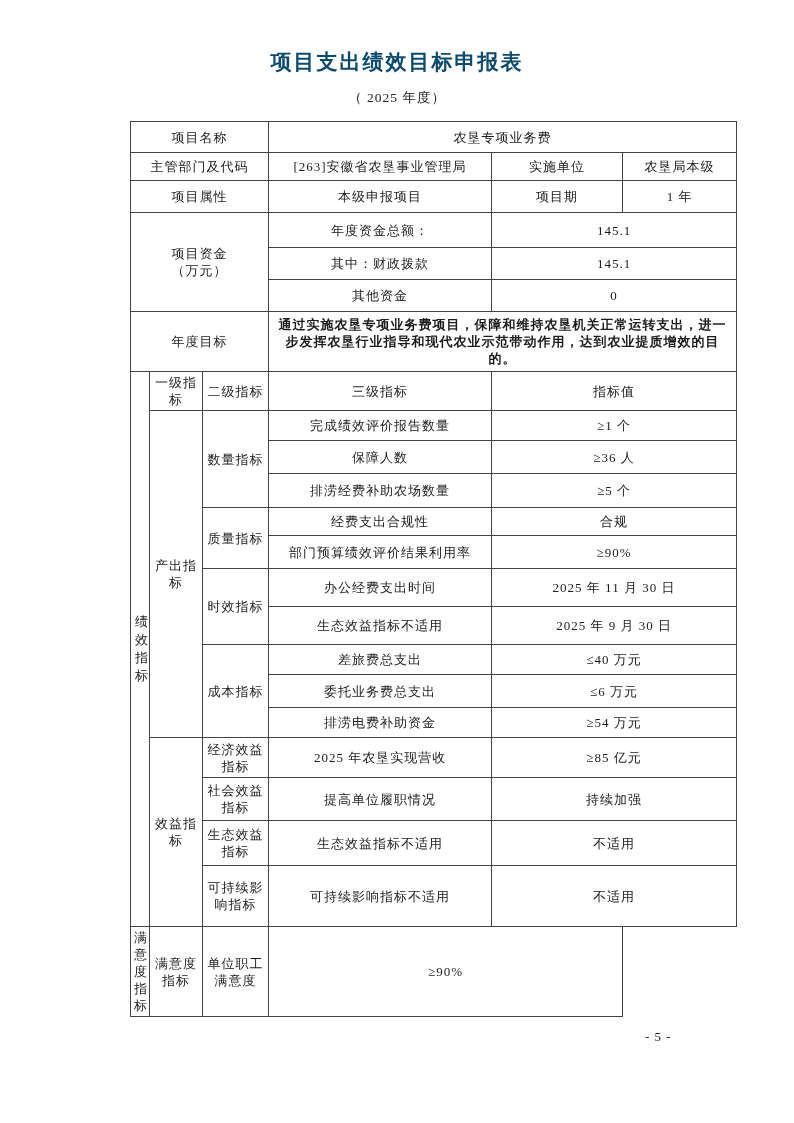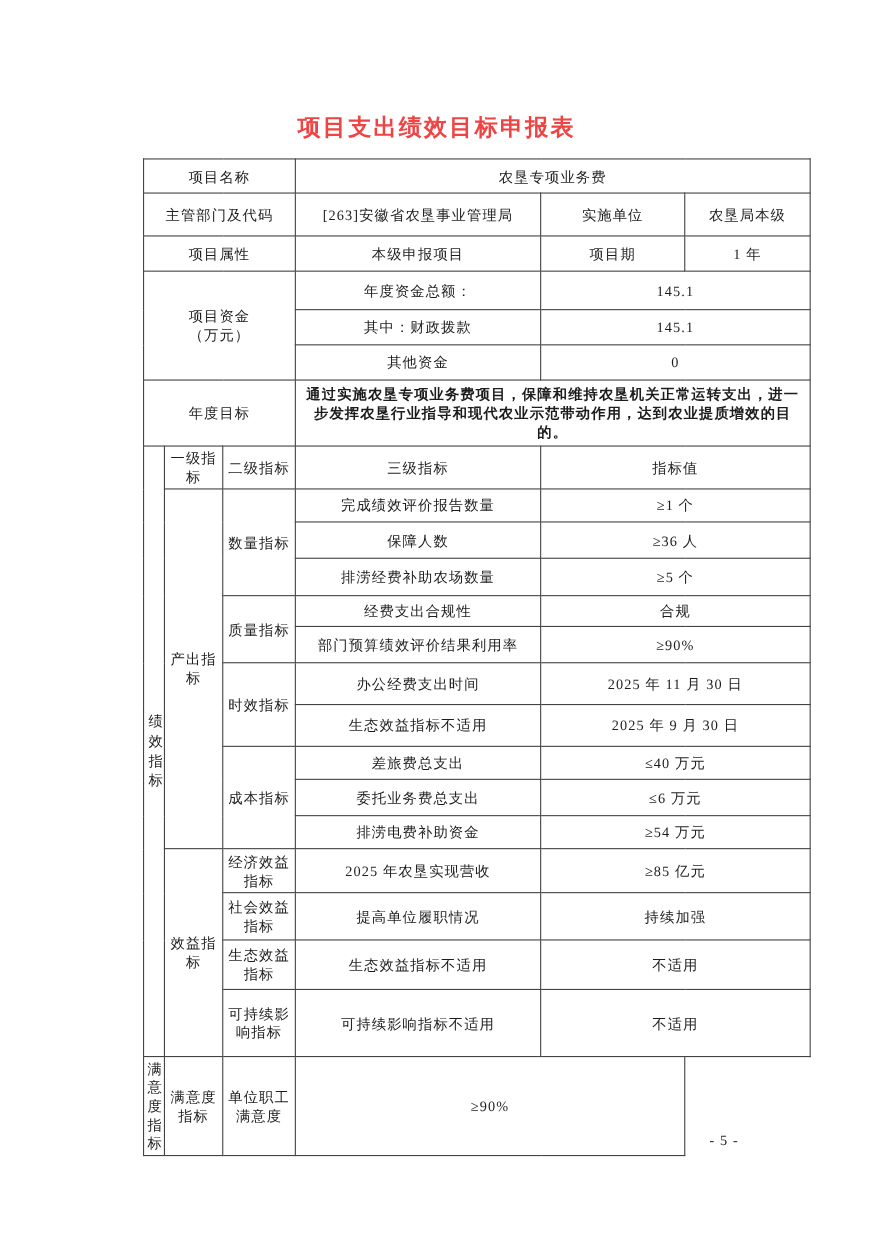--- a/index.html
+++ b/index.html
@@ -2,22 +2,22 @@
 <html><head>
 <meta charset="utf-8">
 <style>
   html,body{margin:0;padding:0;background:#888;}
   .page{
     position:relative;width:794px;height:1123px;background:#ffffff;
     font-family:"Liberation Serif","DejaVu Serif",serif;color:#1c1c1c;
     overflow:hidden;
   }
   .title{
-    padding-top:102px;text-align:center;font-family:"Liberation Sans","DejaVu Sans",sans-serif;
-    font-weight:bold;font-size:21px;letter-spacing:2px;color:#ef4444;
+    padding-top:48px;text-align:center;font-family:"Liberation Sans","DejaVu Sans",sans-serif;
+    font-weight:bold;font-size:21px;letter-spacing:2px;color:#0c4a6e;
   }
   .subtitle{
     margin-top:13px;text-align:center;font-size:13.5px;letter-spacing:1px;color:#222;
   }
   table.form{
     border-collapse:collapse;table-layout:fixed;
     margin:14px 0 0 130px;width:606px;
   }
   table.form td{
     border:1px solid #434343;
@@ -43,37 +43,38 @@
     position:absolute;top:1029px;left:645px;width:60px;
     font-size:13px;letter-spacing:1px;color:#222;
   }
 </style>
 </head>
 <body>
 
 <div class="page">
 
   <div class="title">项目支出绩效目标申报表</div>
+  <div class="subtitle">（  2025  年度）</div>
 
   <table class="form">
     <colgroup>
       <col style="width:19px">
         <col style="width:53px">
         <col style="width:66px">
       <col style="width:223px">
         <col style="width:131px">
         <col style="width:114px">
     </colgroup>
 
     <tbody>
         <tr style="height:31px">
       <td colspan="3">项目名称</td>
       <td colspan="3">农垦专项业务费</td>
     </tr>
-    <tr style="height:39px">
+    <tr style="height:28px">
       <td colspan="3">主管部门及代码</td>
       <td>[263]安徽省农垦事业管理局</td>
       <td>实施单位</td>
       <td>农垦局本级</td>
     </tr>
     <tr style="height:32px">
       <td colspan="3">项目属性</td>
       <td>本级申报项目</td>
       <td>项目期</td>
       <td class="num">1 年</td>

